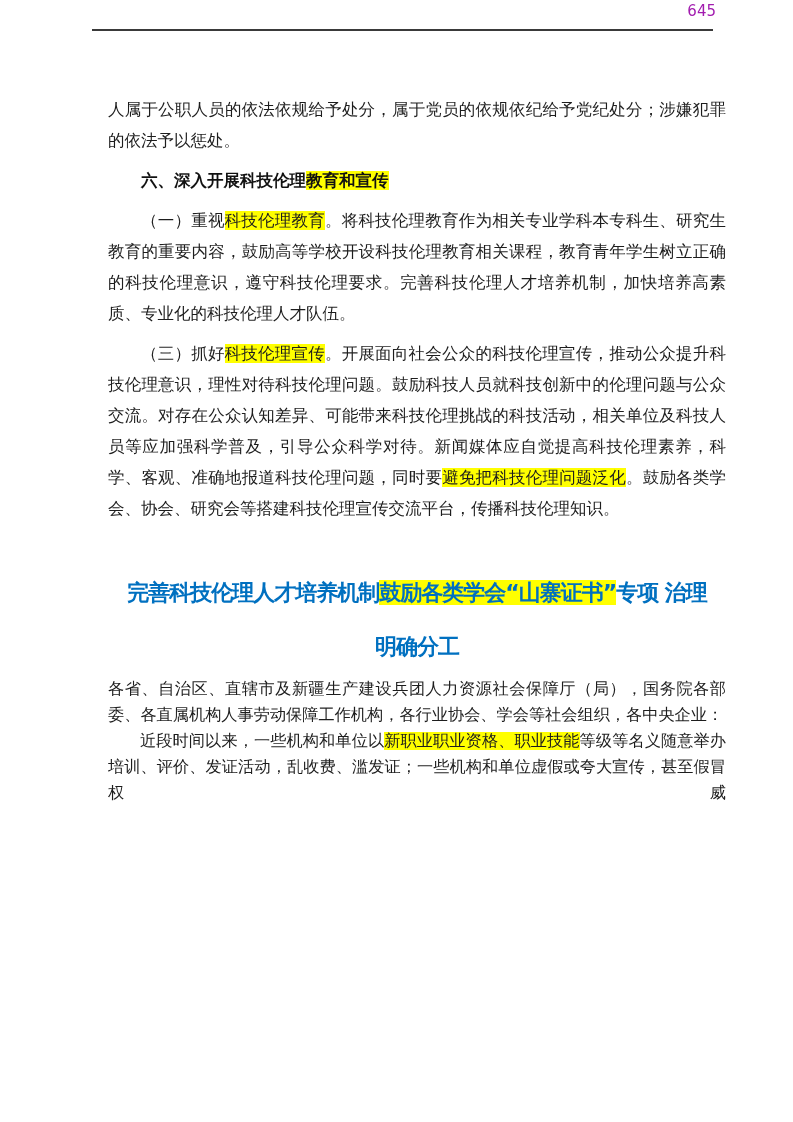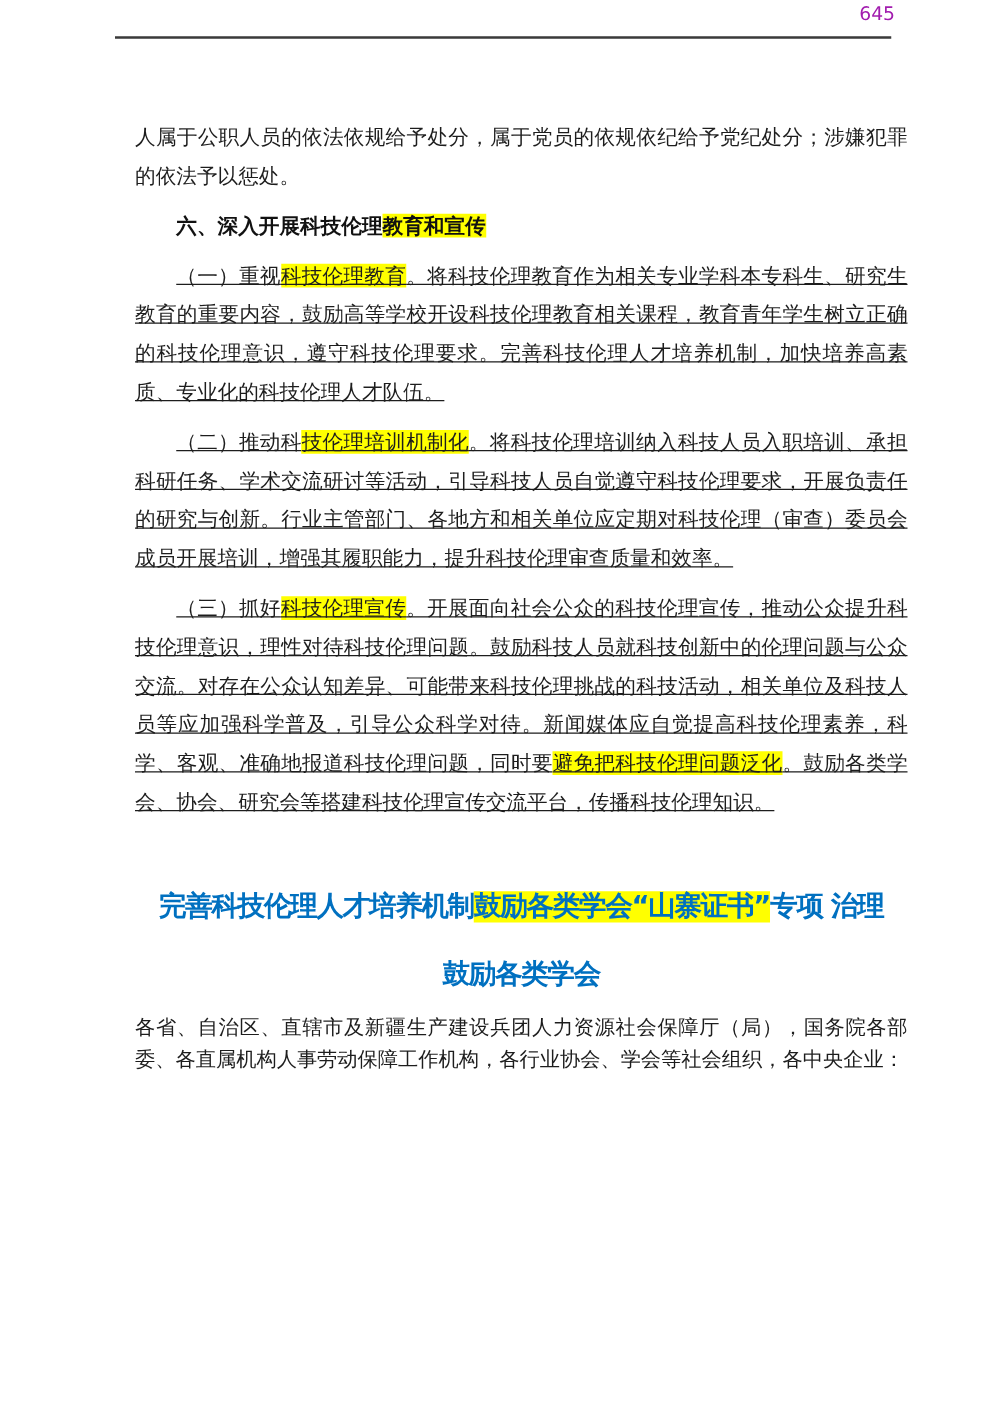--- a/index.html
+++ b/index.html
@@ -39,21 +39,21 @@
     top: 94px;
     left: 108px;
     width: 618px;
   }
   .para {
     font-size: 16.5px;
     line-height: 31px;
     text-align: justify;
     margin: 0 0 9px 0;
   }
-  .indent { text-indent: 33px; text-decoration: underline; }
+  .indent { text-indent: 33px; }
   .section-heading {
     font-family: "DejaVu Sans", "Liberation Sans", sans-serif;
     font-weight: 700;
     font-size: 16.5px;
     line-height: 31px;
     text-indent: 33px;
     margin: 0 0 9px 0;
     color: #111111;
   }
   .hl { background: var(--hl); }
@@ -97,25 +97,25 @@
   <div class="rule"></div>
 
   <main class="content">
 
     <p class="para"><span>人属于公职人员的依法依规给予处分，属于党员的依规依纪给予党纪处分；涉嫌犯罪的依法予以惩处。</span></p>
 
     <p class="section-heading"><span>六、深入开展科技伦理</span><span class="hl">教育和宣传</span></p>
 
     <p class="para indent"><span>（一）重视</span><span class="hl">科技伦理教育</span><span>。将科技伦理教育作为相关专业学科本专科生、研究生教育的重要内容，鼓励高等学校开设科技伦理教育相关课程，教育青年学生树立正确的科技伦理意识，遵守科技伦理要求。完善科技伦理人才培养机制，加快培养高素质、专业化的科技伦理人才队伍。</span></p>
 
-    <p class="para indent"><span>（二）推动科</span><span class="hl">技伦理培训机制化</span><span>。将科技伦理培训纳入科技人员入职培训、承担科研任务、学术交流研讨等活动，引导科技人员自觉遵守科技伦理要求，开展负责任的研究与创新。行业主管部门、各地方和相关单位应定期对科技伦理（审查）委员会成员开展培训，增强其履职能力，提升科技伦理审查质量和效率。</span></p>
 
     <p class="para indent"><span>（三）抓好</span><span class="hl">科技伦理宣传</span><span>。开展面向社会公众的科技伦理宣传，推动公众提升科技伦理意识，理性对待科技伦理问题。鼓励科技人员就科技创新中的伦理问题与公众交流。对存在公众认知差异、可能带来科技伦理挑战的科技活动，相关单位及科技人员等应加强科学普及，引导公众科学对待。新闻媒体应自觉提高科技伦理素养，科学、客观、准确地报道科技伦理问题，同时要</span><span class="hl">避免把科技伦理问题泛化</span><span>。鼓励各类学会、协会、研究会等搭建科技伦理宣传交流平台，传播科技伦理知识。</span></p>
 
 
-    <h1 class="notice-title"><span>完善科技伦理人才培养机制</span><span class="hl">鼓励各类学会“山寨证书”</span><span>专项 治理</span><br><span>鼓励各类学会</span></h1>
+    <h1 class="notice-title"><span>完善科技伦理人才培养机制</span><span class="hl">鼓励各类学会“山寨证书”</span><span>专项 治理</span><br><span>明确分工</span></h1>
 
 
     <p class="small-para"><span>各省、自治区、直辖市及新疆生产建设兵团人力资源社会保障厅（局），国务院各部委、各直属机构人事劳动保障工作机构，各行业协会、学会等社会组织，各中央企业：</span></p>
 
+    <p class="small-para small-indent fill-last"><span>近段时间以来，一些机构和单位以</span><span class="hl">新职业职业资格、职业技能</span><span>等级等名义随意举办培训、评价、发证活动，乱收费、滥发证；一些机构和单位虚假或夸大宣传，甚至假冒权威</span></p>
 
   </main>
 </div>
 
 </body></html>

